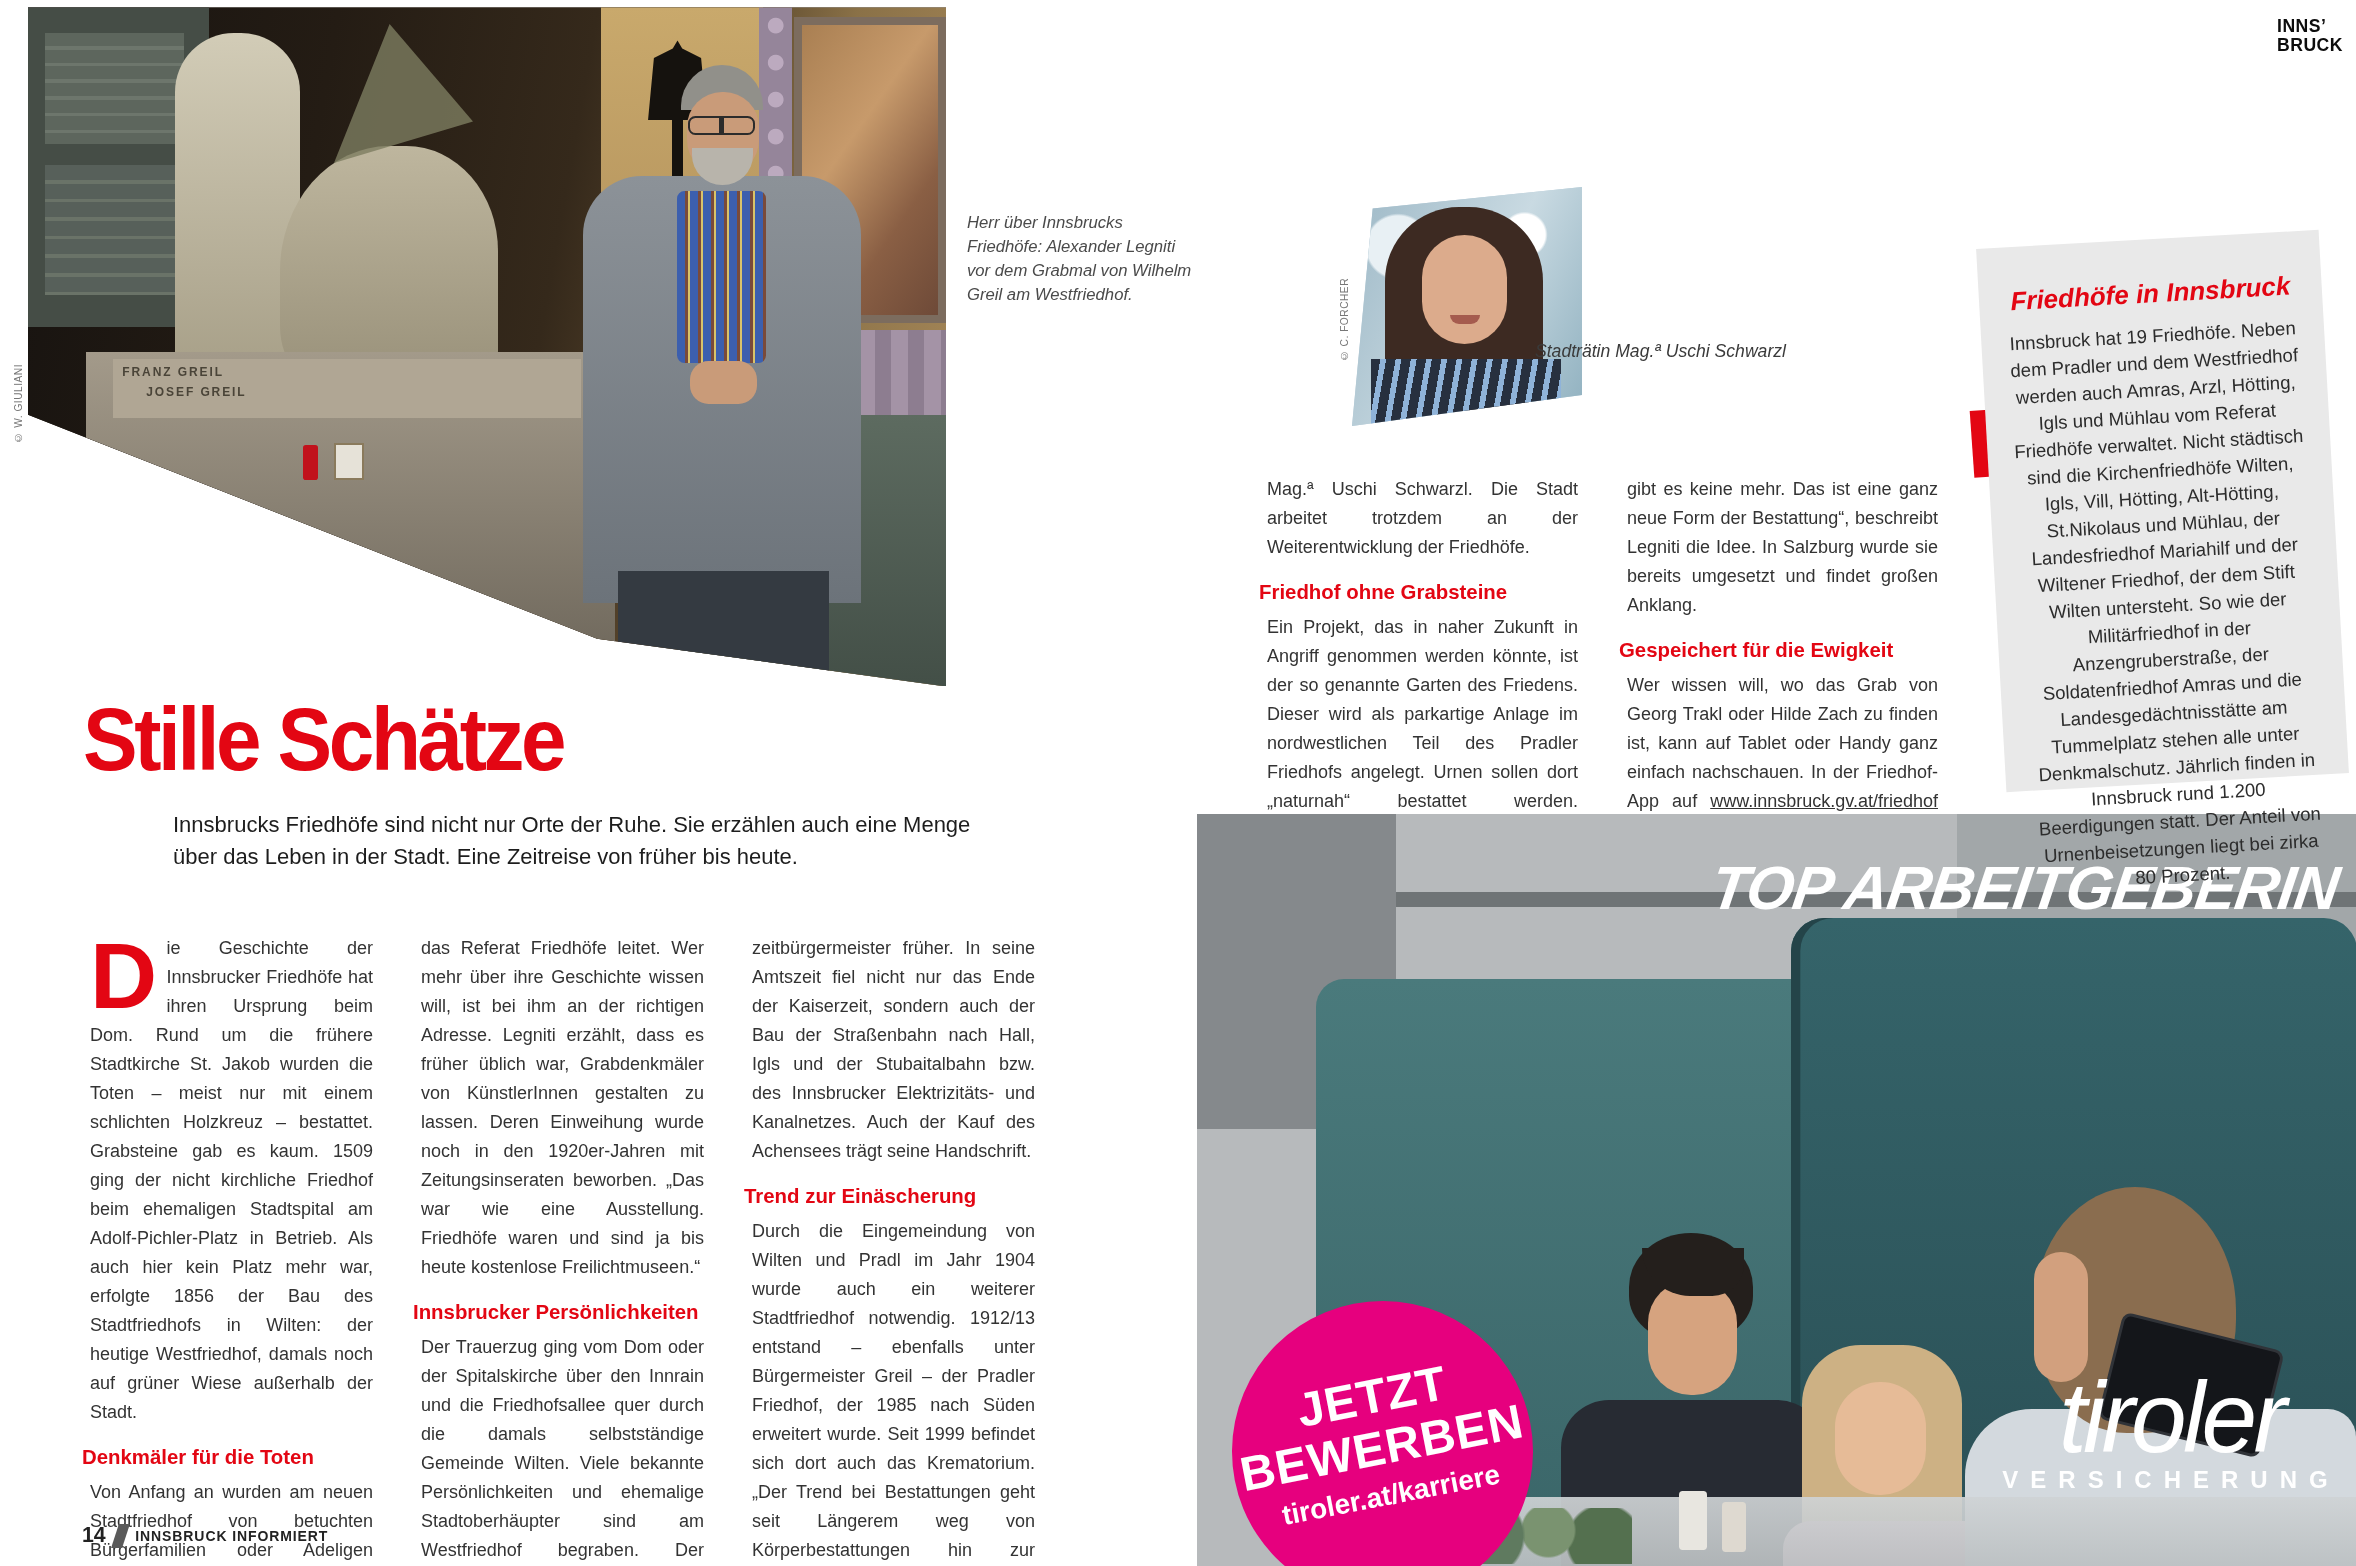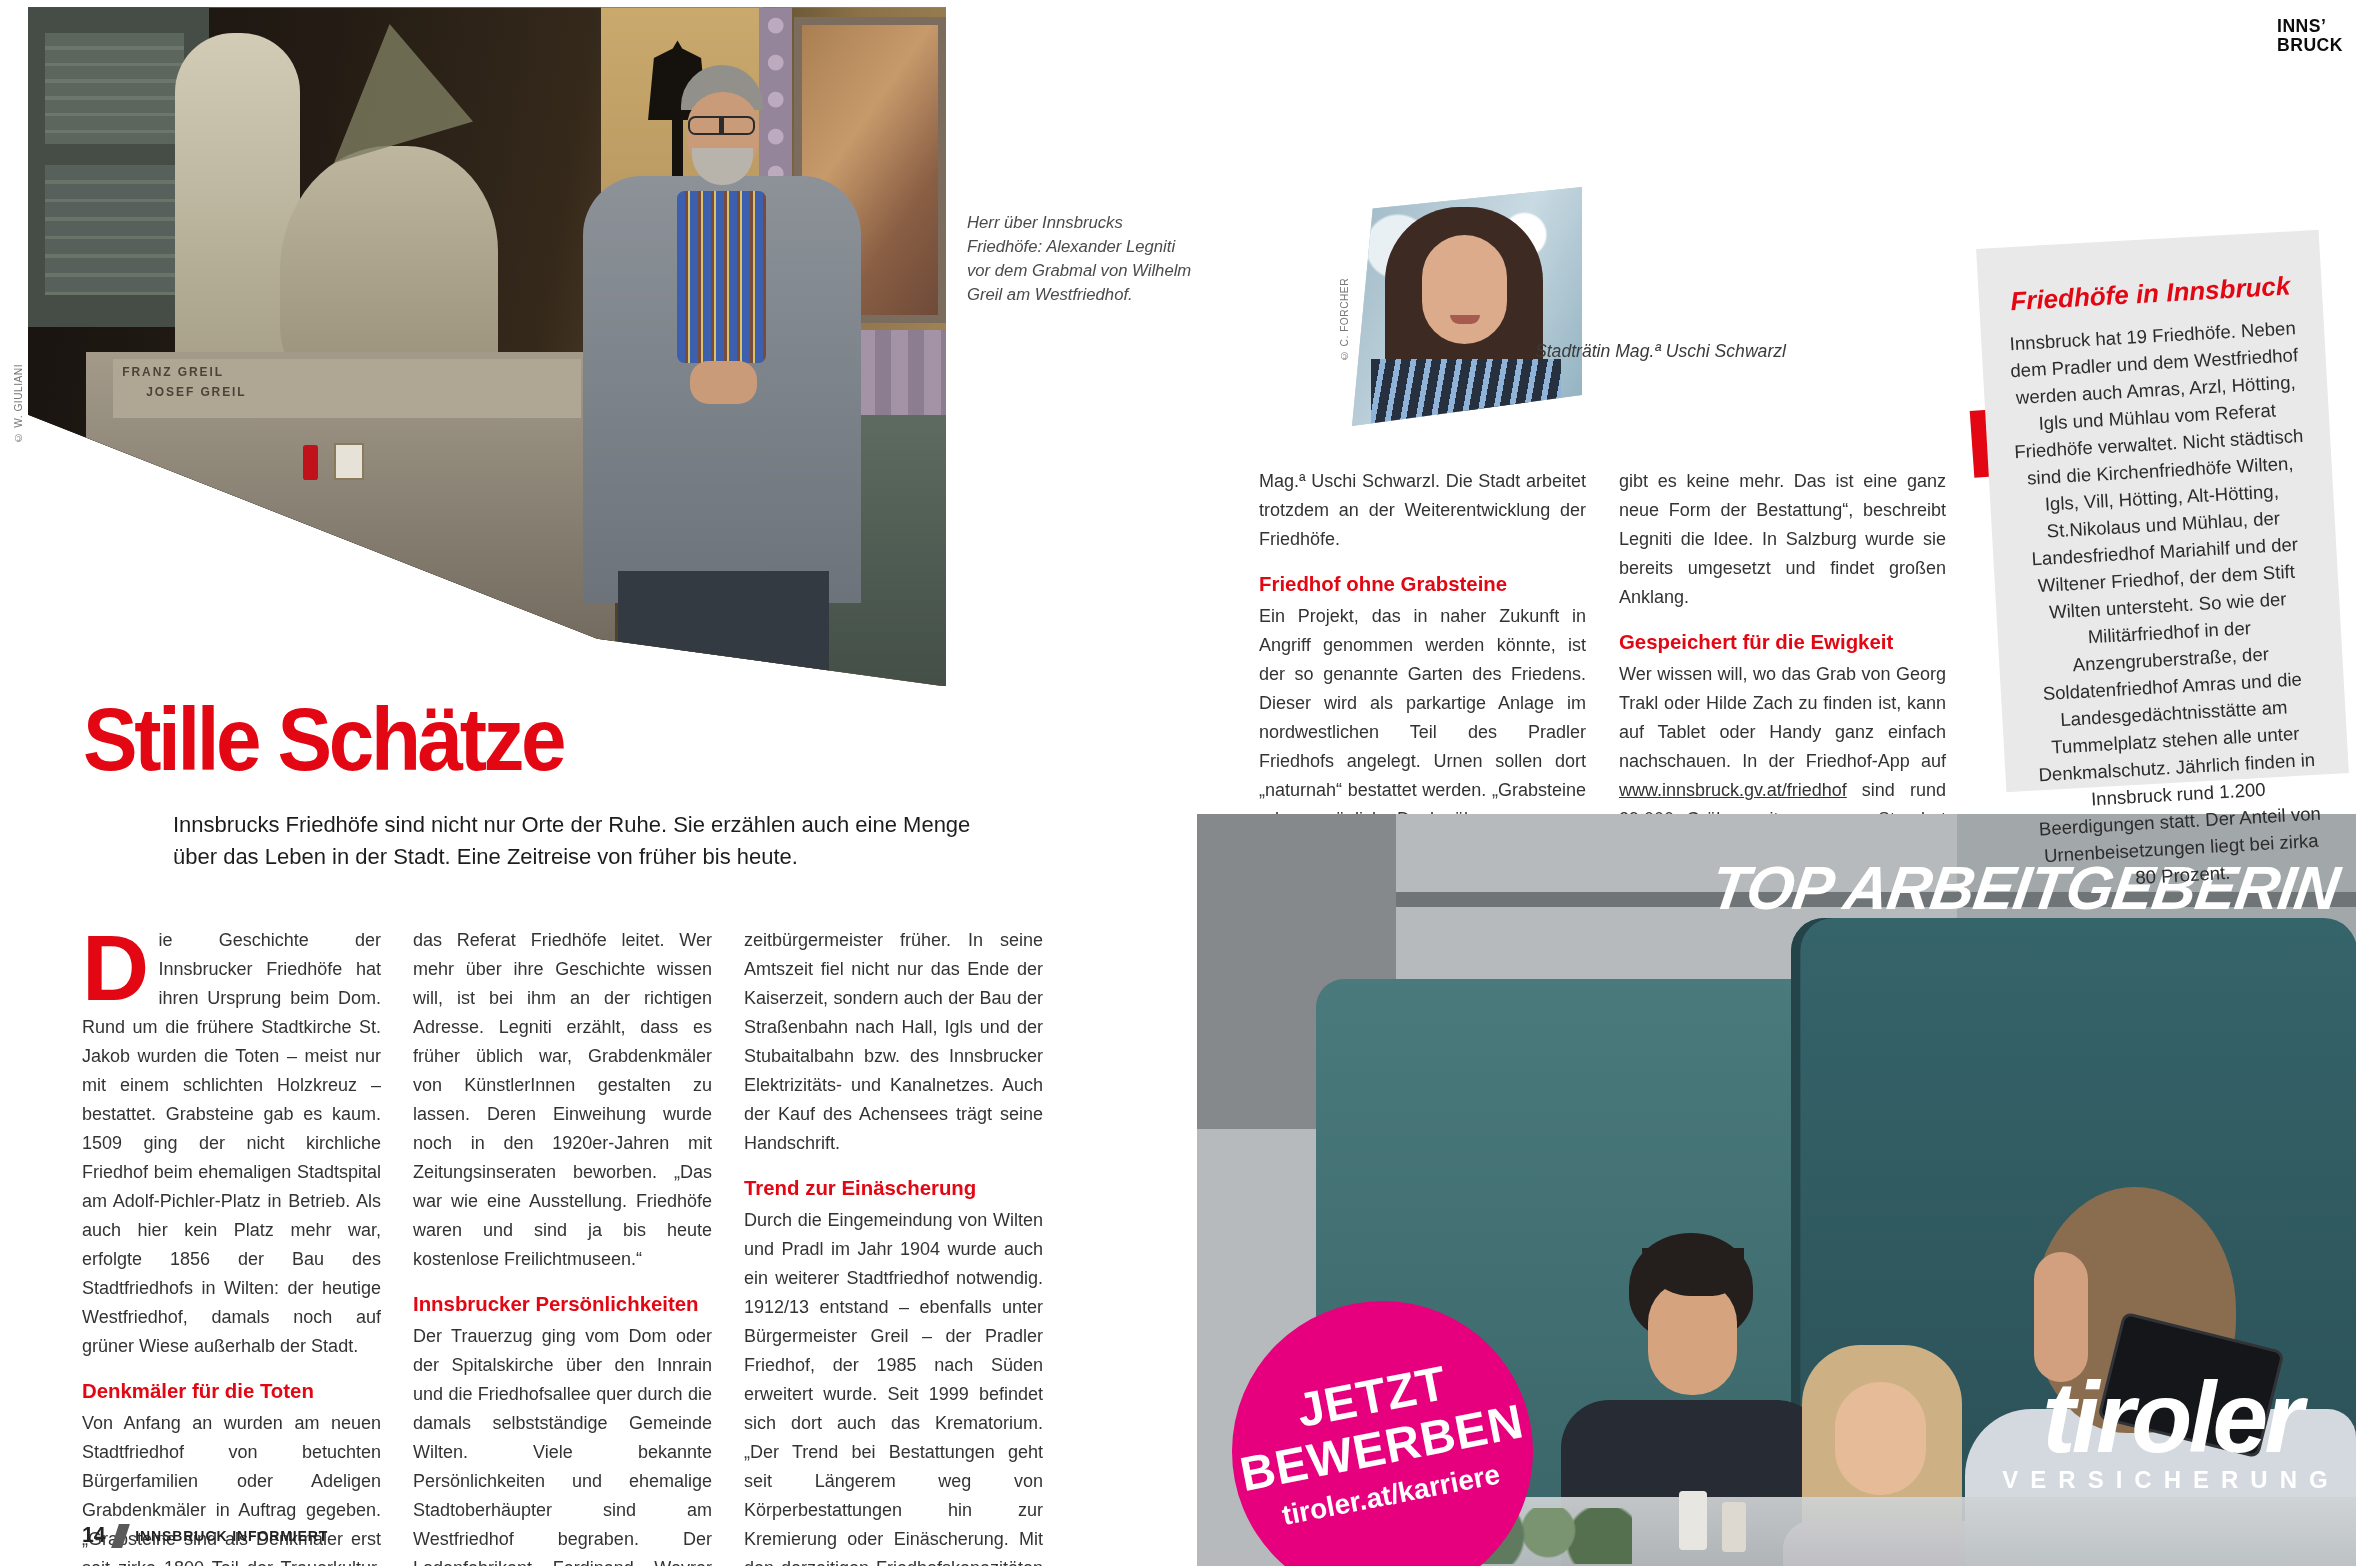--- a/index.html
+++ b/index.html
@@ -16,21 +16,21 @@
   
   #headline{left:83px;top:688px;font-size:89px;font-weight:bold;color:#e30613;letter-spacing:-3.7px;
             transform:scaleX(.92);transform-origin:left;white-space:nowrap;}
   #subtitle{left:173px;top:809px;width:807px;font-size:22px;line-height:32px;color:#1d1d1d;}
 
   
   #photo-caption{left:967px;top:211px;width:234px;font-style:italic;font-size:16.7px;line-height:24px;color:#4a4a4a;}
 
   
   .col{font-size:18px;line-height:29px;text-align:justify;color:#333;}
-  .col p{margin:0;}
+  .col p{margin:8px;}
   .col .subhead{color:#e30613;font-weight:bold;font-size:20.4px;margin:16.7px 0 5.6px 0;text-align:left;line-height:26px;}
   #col1{left:82px;top:926px;width:299px;}
   #col2{left:413px;top:926px;width:299px;}
   #col3{left:744px;top:926px;width:299px;}
   #col4{left:1259px;top:467px;width:327px;}
   #col5{left:1619px;top:467px;width:327px;}
   .dropcap{float:left;color:#e30613;font-weight:bold;font-size:93px;line-height:76px;margin:3.7px 9.3px 0 0;}
   .url{text-decoration:underline;}
   .endslash{display:inline-block;width:8.3px;height:17.6px;background:#e30613;transform:skewX(-18deg);margin:0 2.8px -2.8px 5.6px;}
   .wg{font-size:12px;color:#555;font-weight:bold;vertical-align:3.7px;letter-spacing:0.5px;}
@@ -62,21 +62,21 @@
 
   
   #ad{left:1197px;top:814px;width:1159px;height:752px;background:#b7babc;overflow:hidden;}
   #ad-headline{position:absolute;left:399px;top:39px;width:742px;text-align:right;color:#ffffff;
                font-size:61px;font-weight:900;font-style:italic;transform:skewX(-8deg);letter-spacing:-0.9px;white-space:nowrap;}
   #badge{position:absolute;left:35px;top:487px;width:301px;height:301px;border-radius:50%;background:#e6007e;
          transform:rotate(-11deg);color:#fff;text-align:center;box-sizing:border-box;padding-top:69px;}
   #badge .b1,#badge .b2{font-size:48px;font-weight:900;line-height:52px;letter-spacing:0.9px;}
   #badge .b3{font-size:28px;font-weight:bold;margin-top:5.6px;}
   #tiroler-logo{position:absolute;left:793px;top:557px;width:362px;text-align:center;color:#fff;}
-  #tiroler-logo .t1{font-size:100px;font-weight:700;font-style:italic;line-height:93px;letter-spacing:-3.7px;}
+  #tiroler-logo .t1{font-size:100px;font-weight:400;font-style:italic;line-height:93px;letter-spacing:-3.7px;}
   #tiroler-logo .t2{font-size:24px;font-weight:bold;letter-spacing:12px;margin-top:1.9px;}
 
   .grave-names{font-size:12px;letter-spacing:1.9px;color:#4a4438;font-weight:bold;}
 </style>
 </head>
 <body>
 
 <div id="page">
 
   <div id="cemetery-photo" class="abs">

